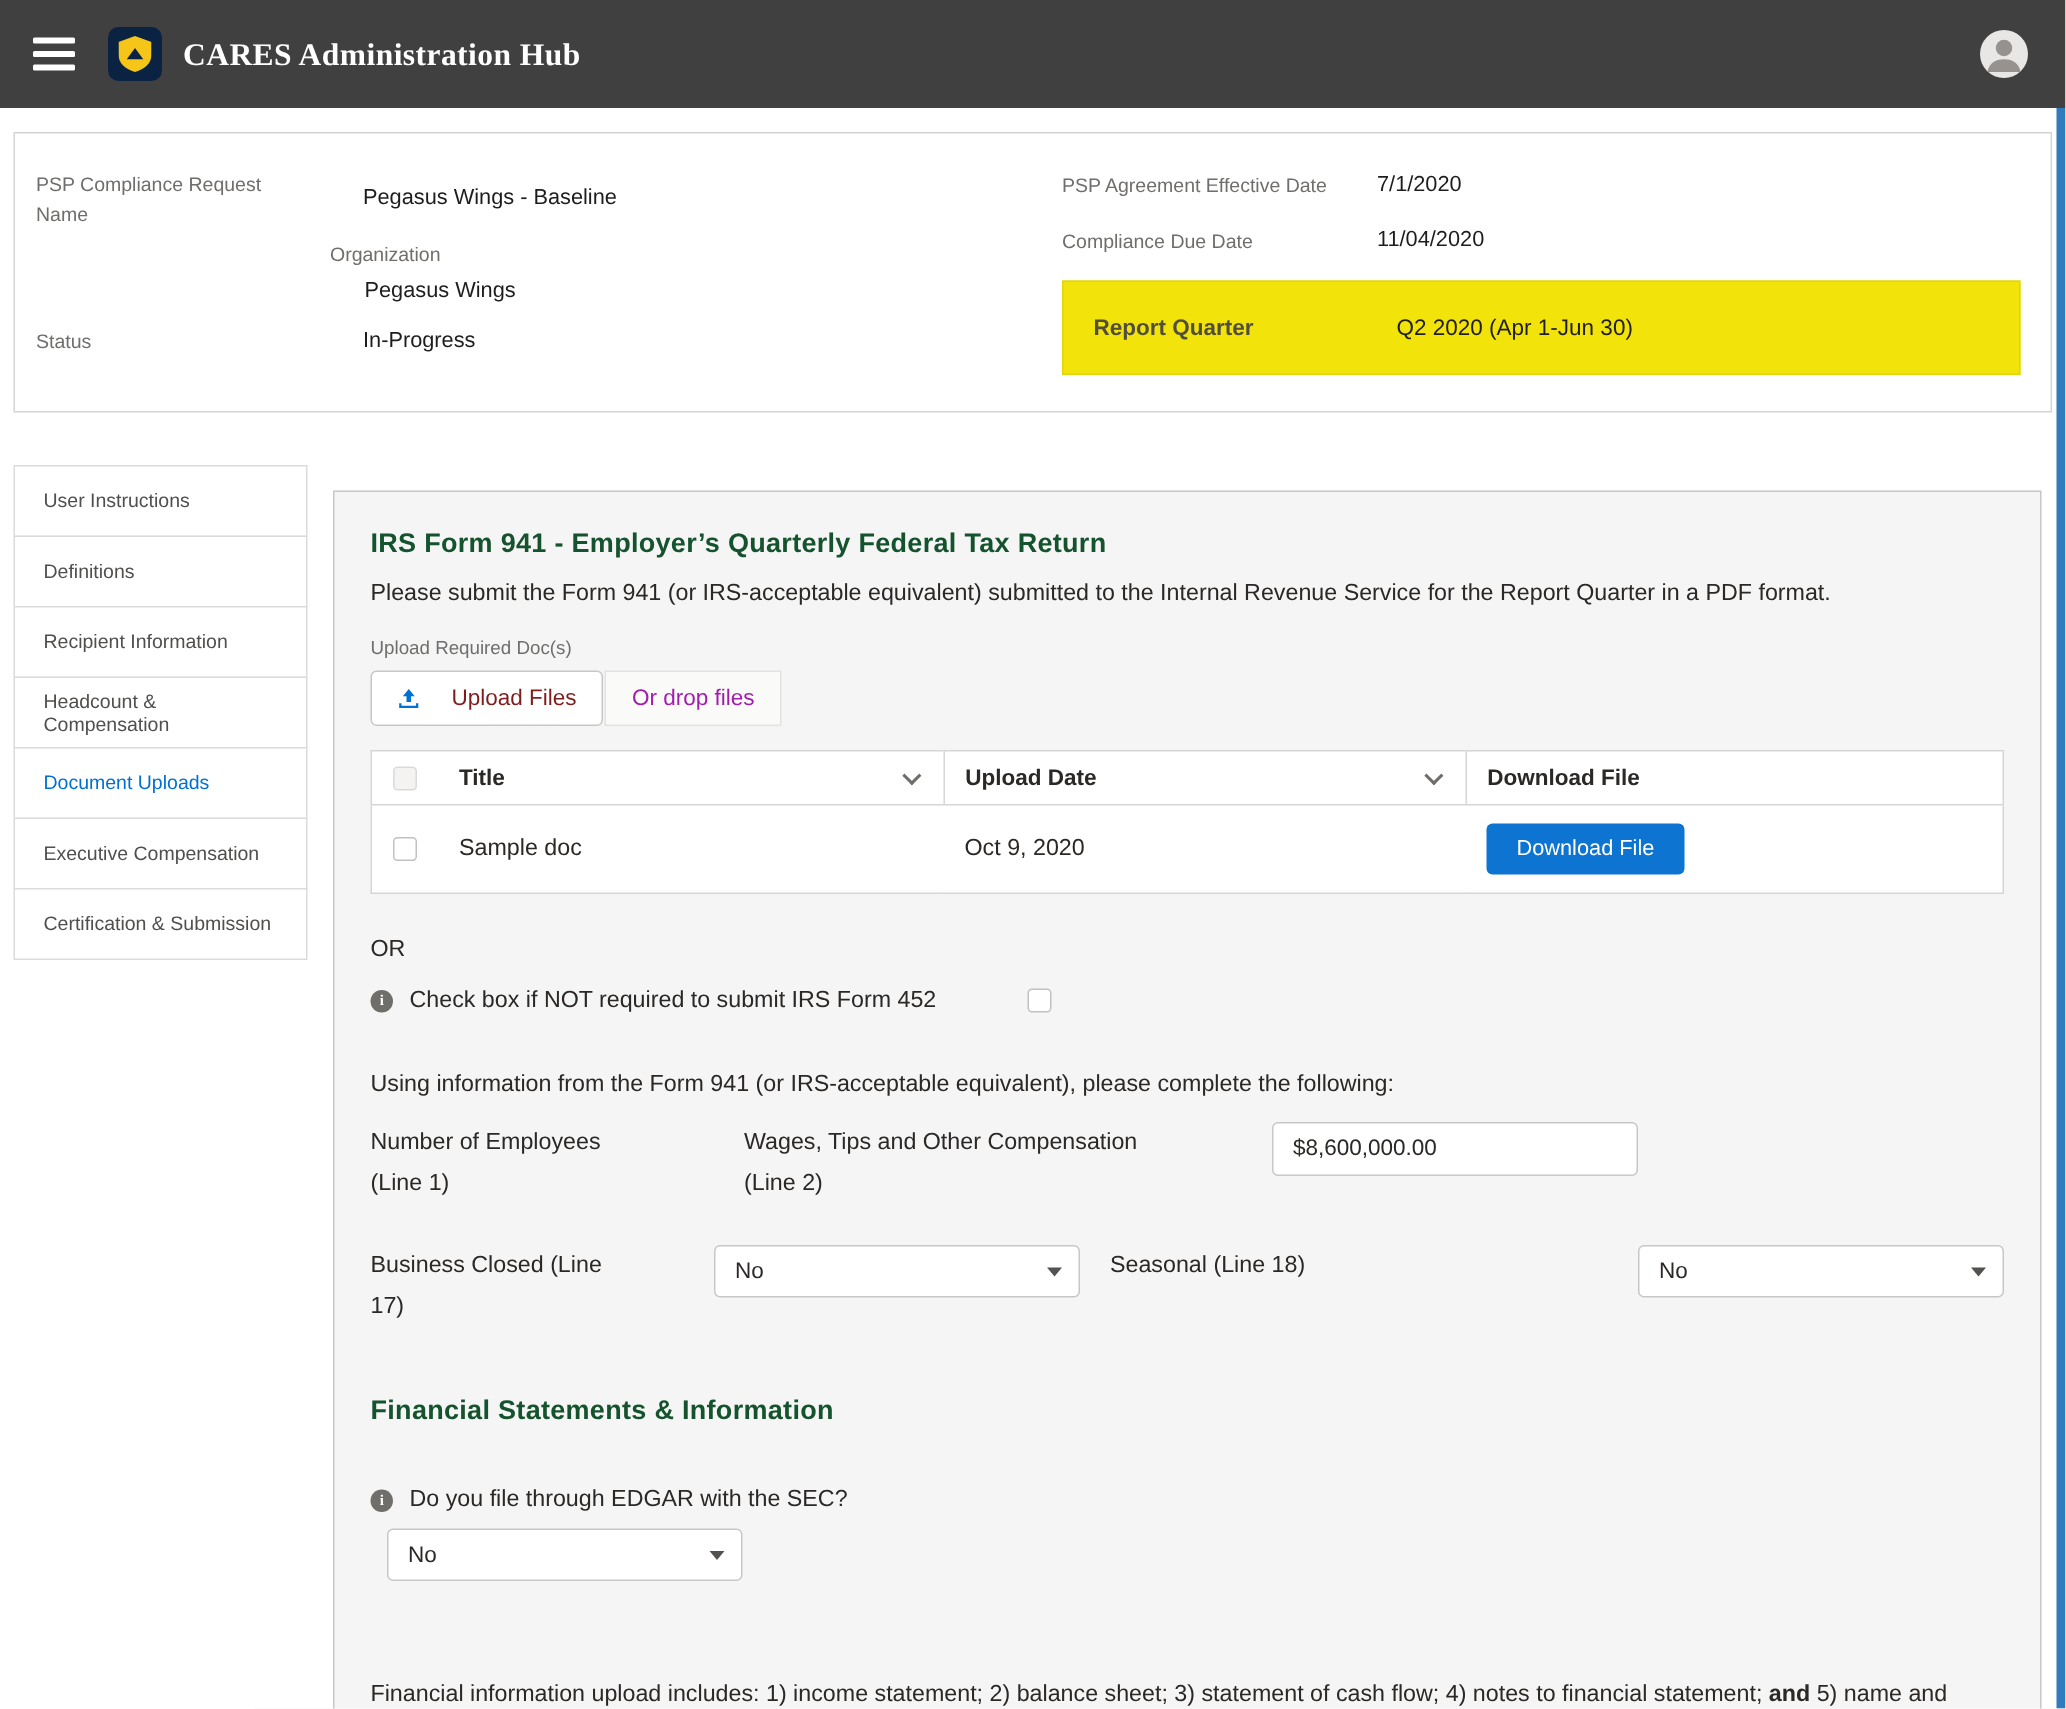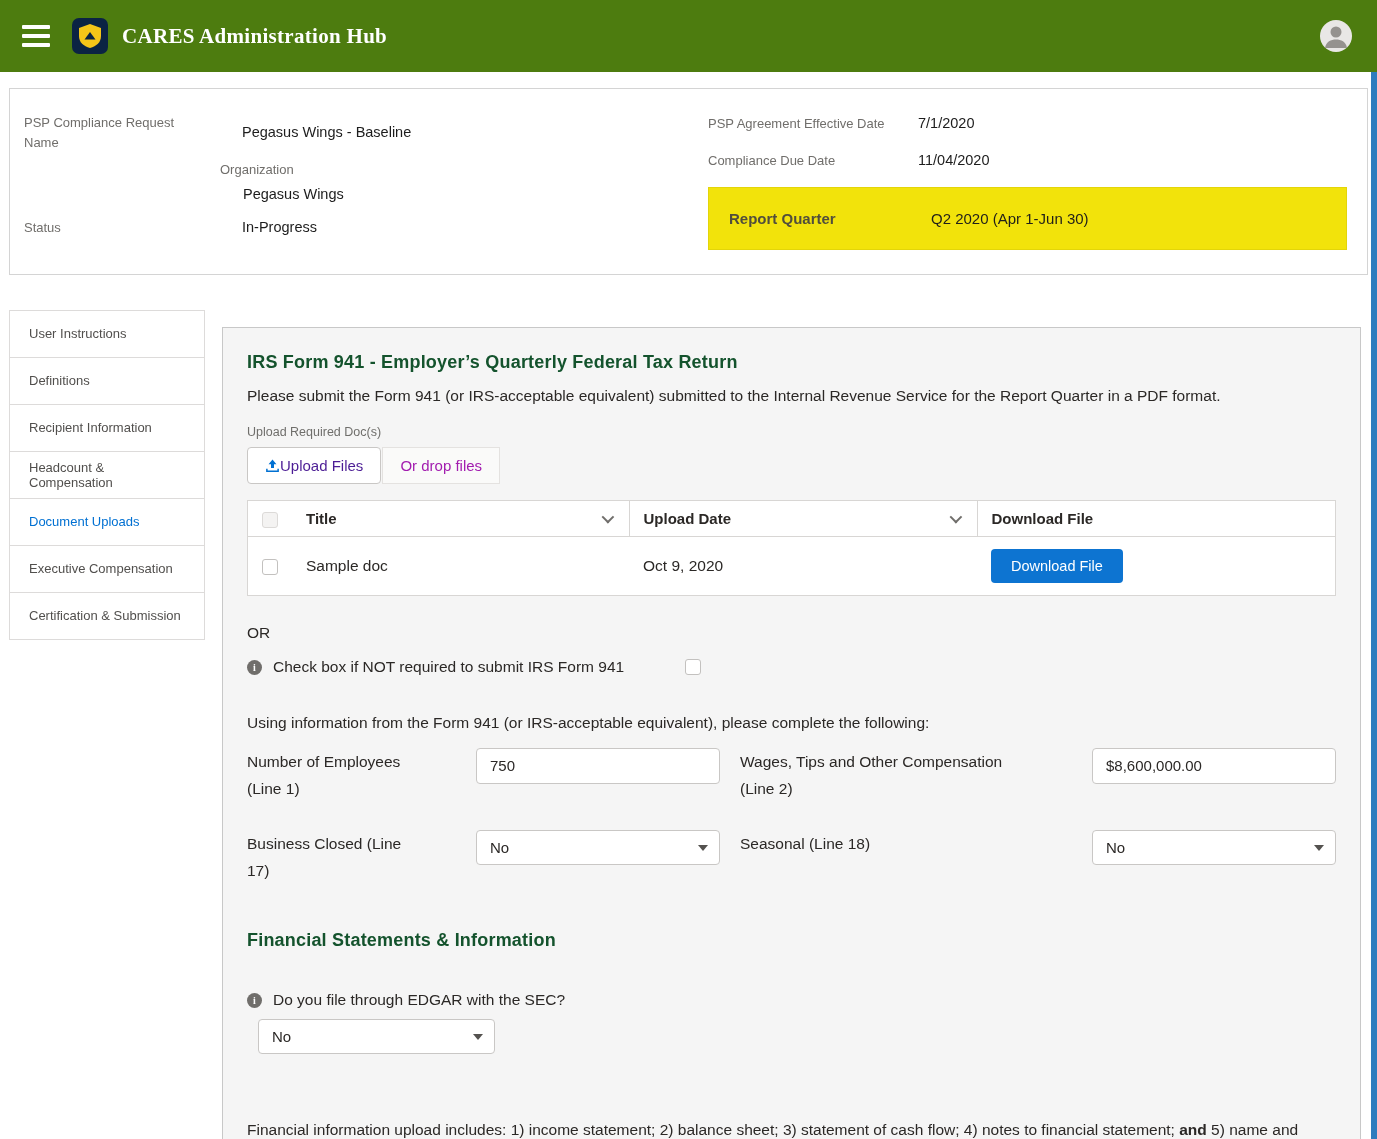--- a/index.html
+++ b/index.html
@@ -5,21 +5,21 @@
   * { box-sizing: border-box; }
   html,body { margin:0; padding:0; }
   body {
     width:1377px; height:1139px; overflow:hidden; position:relative;
     background:#ffffff; color:#2b2826;
     font-family:"Liberation Sans", sans-serif;
   }
 
   
   .topbar {
-    height:72px; background:#4d7c0f; display:flex; align-items:center;
+    height:72px; background:#404040; display:flex; align-items:center;
     padding:0 24px 0 22px;
   }
   .hamburger { width:28px; display:flex; flex-direction:column; gap:5px; cursor:pointer; margin-right:22px; }
   .hamburger span { height:4px; background:#fff; border-radius:1px; }
   .logo {
     width:36px; height:36px; background:#0B2343; border-radius:7px;
     display:flex; align-items:center; justify-content:center; margin-right:14px;
   }
   .app-title {
     color:#fff; font-family:"Liberation Serif", serif; font-size:21px;
@@ -65,22 +65,22 @@
     flex:1; margin-left:17px; margin-top:17px; border:1px solid #C8C8C8;
     background:#F5F5F5; padding:24px; min-height:1080px;
   }
   .sec-title { font-size:18px; font-weight:700; color:#14532d; margin:0 0 9px 0; letter-spacing:.2px; }
   .desc { font-size:15.5px; line-height:1.8; margin:0; max-width:1075px; }
   .upload-label { margin:16px 0 8px 0; font-size:12.5px; color:#6F6E6B; }
 
   .upload-row { display:flex; }
   .upload-btn {
     background:#fff; border:1px solid #C9C7C5; border-radius:4px; cursor:pointer;
-    height:37px; padding:0 17px; display:flex; align-items:center; gap:0;
-    color:#4c1d95; font-size:15px; font-family:inherit;
+    height:37px; padding:0 17px; display:flex; align-items:center; gap:21px;
+    color:#7f1d1d; font-size:15px; font-family:inherit;
   }
   .drop-zone {
     border:1px solid #E4E2E0; background:#FAFAF9; height:37px; margin-left:1px;
     display:flex; align-items:center; padding:0 17px; font-size:15px; color:#a21caf;
   }
 
   
   table.doc-table {
     width:100%; margin-top:16px; border-collapse:collapse; background:#fff;
     border:1px solid #D8D6D4;
@@ -267,29 +267,28 @@
           <td>Oct 9, 2020</td>
           <td><button class="download-btn">Download File</button></td>
         </tr>
       </tbody>
     </table>
 
     <div class="or-text">OR</div>
 
     <div class="check-line">
       <span class="info-icon">i</span>
-      <span class="q-text">Check box if NOT required to submit IRS Form 941</span>
+      <span class="q-text">Check box if NOT required to submit IRS Form 452</span>
       <span class="checkbox"></span>
     </div>
 
     <p class="instruction">Using information from the Form 941 (or IRS-acceptable equivalent), please complete the following:</p>
 
     <div class="field-row">
       <div class="f-label">Number of Employees (Line 1)</div>
-      <input class="text-input" value="750" style="">
       <div class="f-label f-label2">Wages, Tips and Other Compensation (Line 2)</div>
       <input class="text-input" value="$8,600,000.00" style="">
     </div>
 
     <div class="field-row second">
       <div class="f-label">Business Closed (Line 17)</div>
       <div class="select-box">
         <span>No</span>
         <span class="dd-arrow"></span>
       </div>

